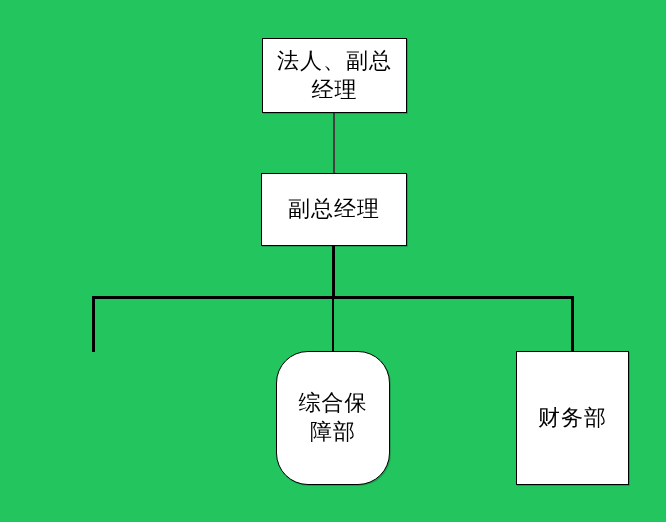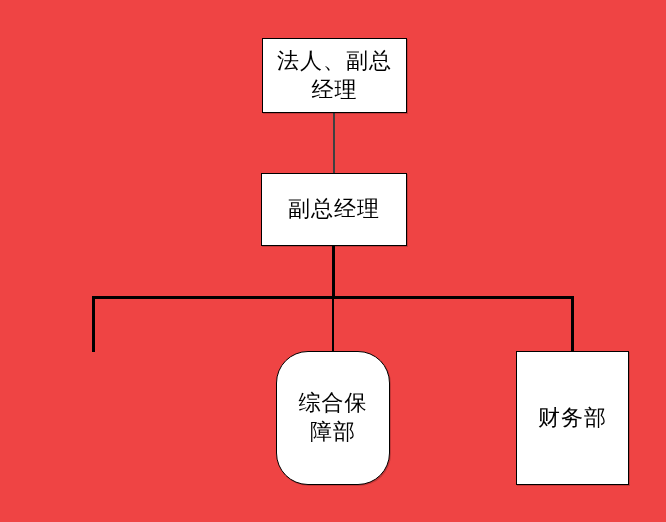--- a/index.html
+++ b/index.html
@@ -4,21 +4,21 @@
 <style>
   html, body {
     margin: 0;
     padding: 0;
     background: #ffffff;
   }
   .canvas {
     position: relative;
     width: 666px;
     height: 522px;
-    background: #ef4444;
+    background: #22c55e;
     font-family: "Liberation Sans", sans-serif;
     overflow: hidden;
   }
   .node {
     position: absolute;
     box-sizing: border-box;
     background: #ffffff;
     border: 1.5px solid #000000;
     box-shadow: 1px 1px 0 rgba(0,0,0,0.18);
     display: flex;

